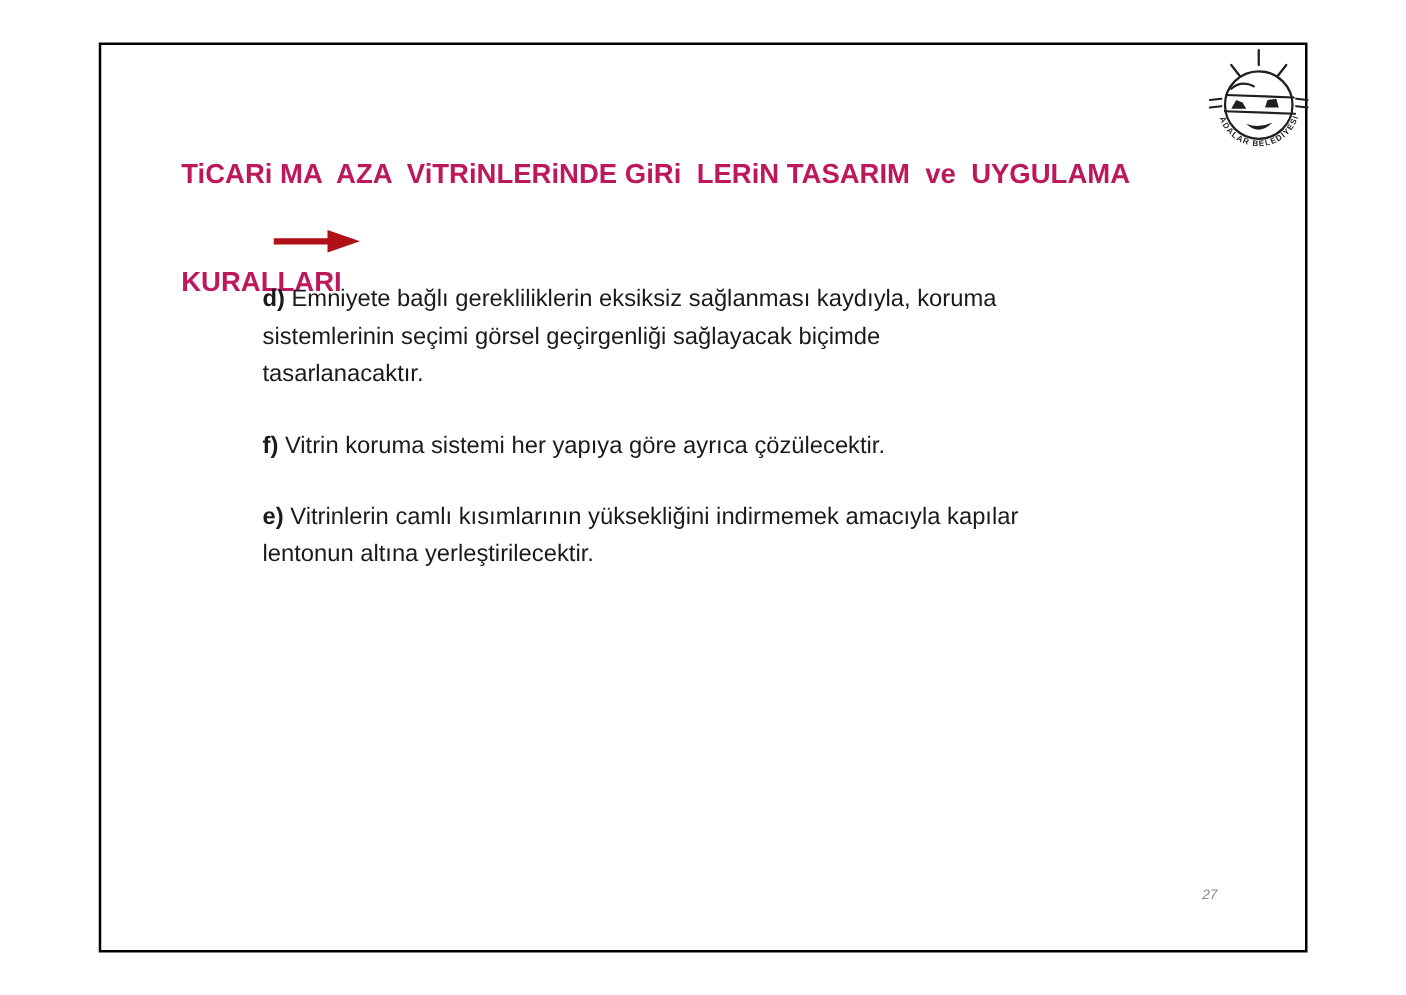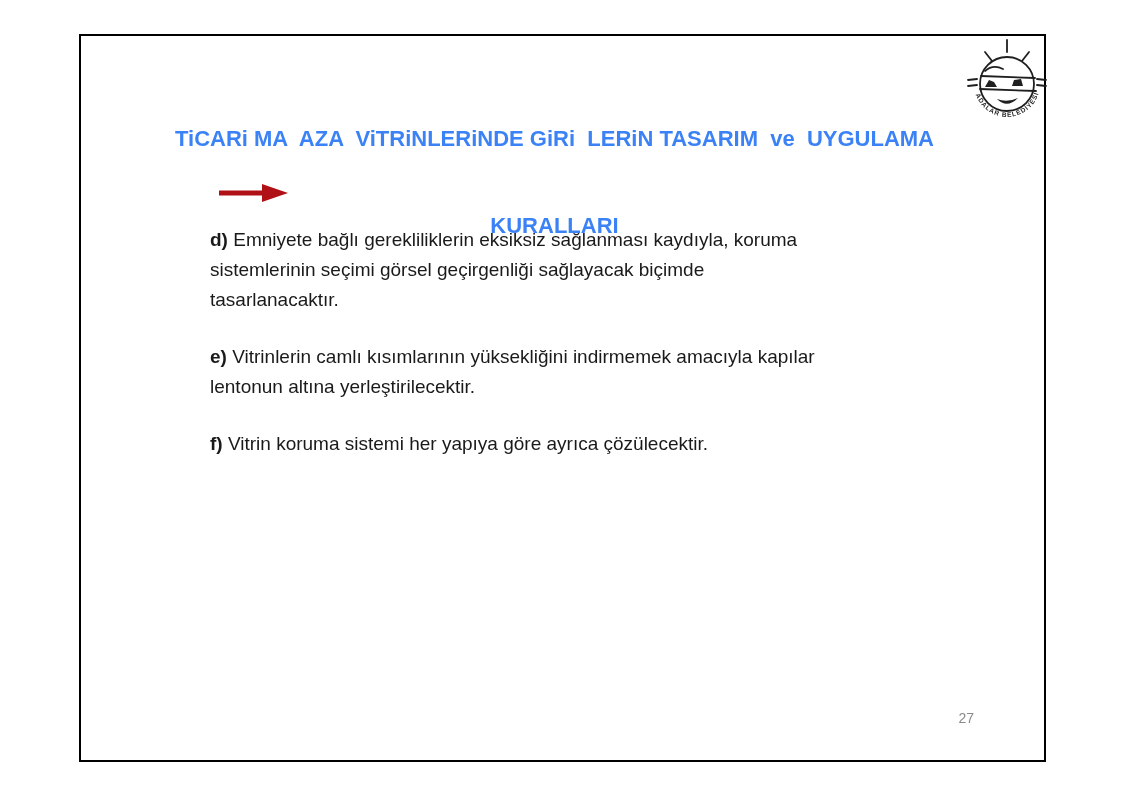--- a/index.html
+++ b/index.html
@@ -21,25 +21,25 @@
     position: absolute;
     left: 79px;
     top: 34px;
     width: 963px;
     height: 724px;
     border: 2px solid #000000;
     background: #ffffff;
   }
   .title {
     position: absolute;
-    left: 52px;
+    left: 64px;
     top: 30px;
     width: 843px;
-    text-align: center;
-    color: #3b82f6;
+    text-align: left;
+    color: #be185d;
     font-weight: 700;
     font-size: 22px;
     line-height: 29px;
     white-space: pre-wrap;
   }
   .logo {
     position: absolute;
     left: 876px;
     top: -4px;
     width: 100px;
@@ -76,21 +76,22 @@
   .para {
     margin: 0 0 27px 0;
     white-space: pre-wrap;
   }
   .para b { font-weight: 700; }
   .pagenum {
     position: absolute;
     top: 674px;
     right: 70px;
     color: #8a8a8a;
-    font-size: 14px;
+    font-size: 11px;
+    font-style: italic;
   }
 </style>
 </head>
 <body>
 
 <div class="page">
   <div class="slide">
 
     <div class="title">
       <div>TiCARi MA  AZA  ViTRiNLERiNDE GiRi  LERiN TASARIM  ve  UYGULAMA</div>
@@ -120,21 +121,21 @@
 
     <svg class="arrow-svg" viewBox="0 0 74 26" aria-hidden="true">
       <line x1="3" y1="13" x2="50" y2="13"></line>
       <polygon points="46,4 72,13 46,22"></polygon>
     </svg>
 
     <div class="content">
       <p class="para"><b>d)</b><span> Emniyete bağlı gerekliliklerin eksiksiz sağlanması kaydıyla, koruma
 sistemlerinin seçimi görsel geçirgenliği sağlayacak biçimde
 tasarlanacaktır.</span></p>
+      <p class="para"><b>f)</b><span> Vitrin koruma sistemi her yapıya göre ayrıca çözülecektir.</span></p>
       <p class="para"><b>e)</b><span> Vitrinlerin camlı kısımlarının yüksekliğini indirmemek amacıyla kapılar
 lentonun altına yerleştirilecektir.</span></p>
-      <p class="para"><b>f)</b><span> Vitrin koruma sistemi her yapıya göre ayrıca çözülecektir.</span></p>
     </div>
 
     <div class="pagenum">27</div>
 
   </div>
 </div>
 
 </body></html>

